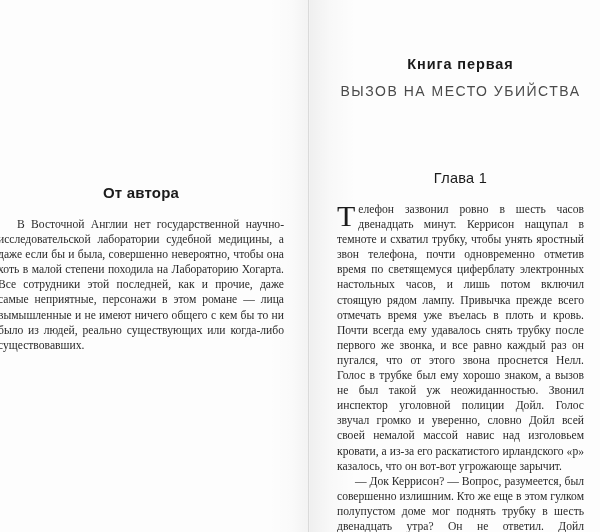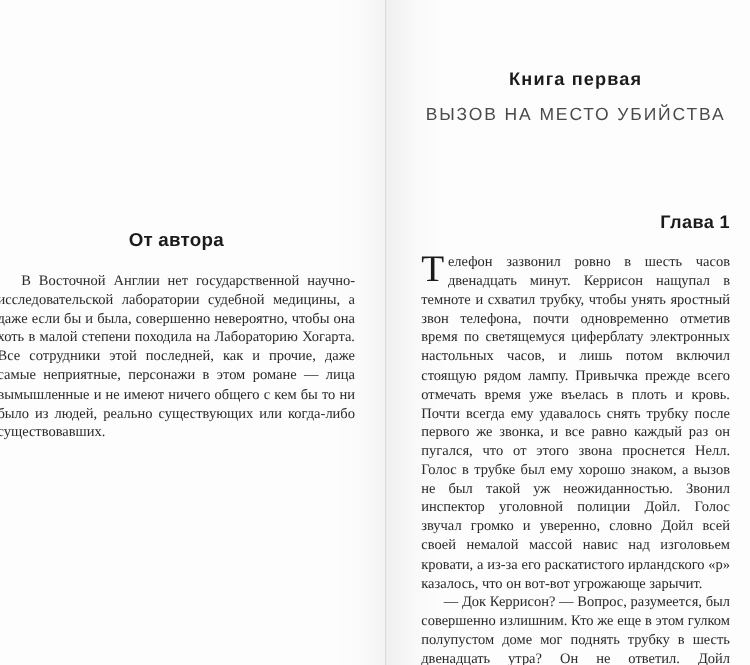--- a/index.html
+++ b/index.html
@@ -116,23 +116,23 @@
     text-align: center;
     font-family: "Liberation Sans", "DejaVu Sans", sans-serif;
     font-weight: normal;
     font-size: 14px;
     letter-spacing: 1.5px;
     color: #4a4a4a;
   }
   .chapter-heading {
     margin: 0;
     padding-top: 71px;
-    text-align: right;
+    text-align: center;
     font-family: "Liberation Sans", "DejaVu Sans", sans-serif;
-    font-weight: bold;
+    font-weight: normal;
     font-size: 14.5px;
     letter-spacing: 0.3px;
     color: #1b1b1b;
   }
   .right-body {
     padding-top: 16px;
     font-size: 11.6px;
     line-height: 15.1px;
   }
   .right-body p {

